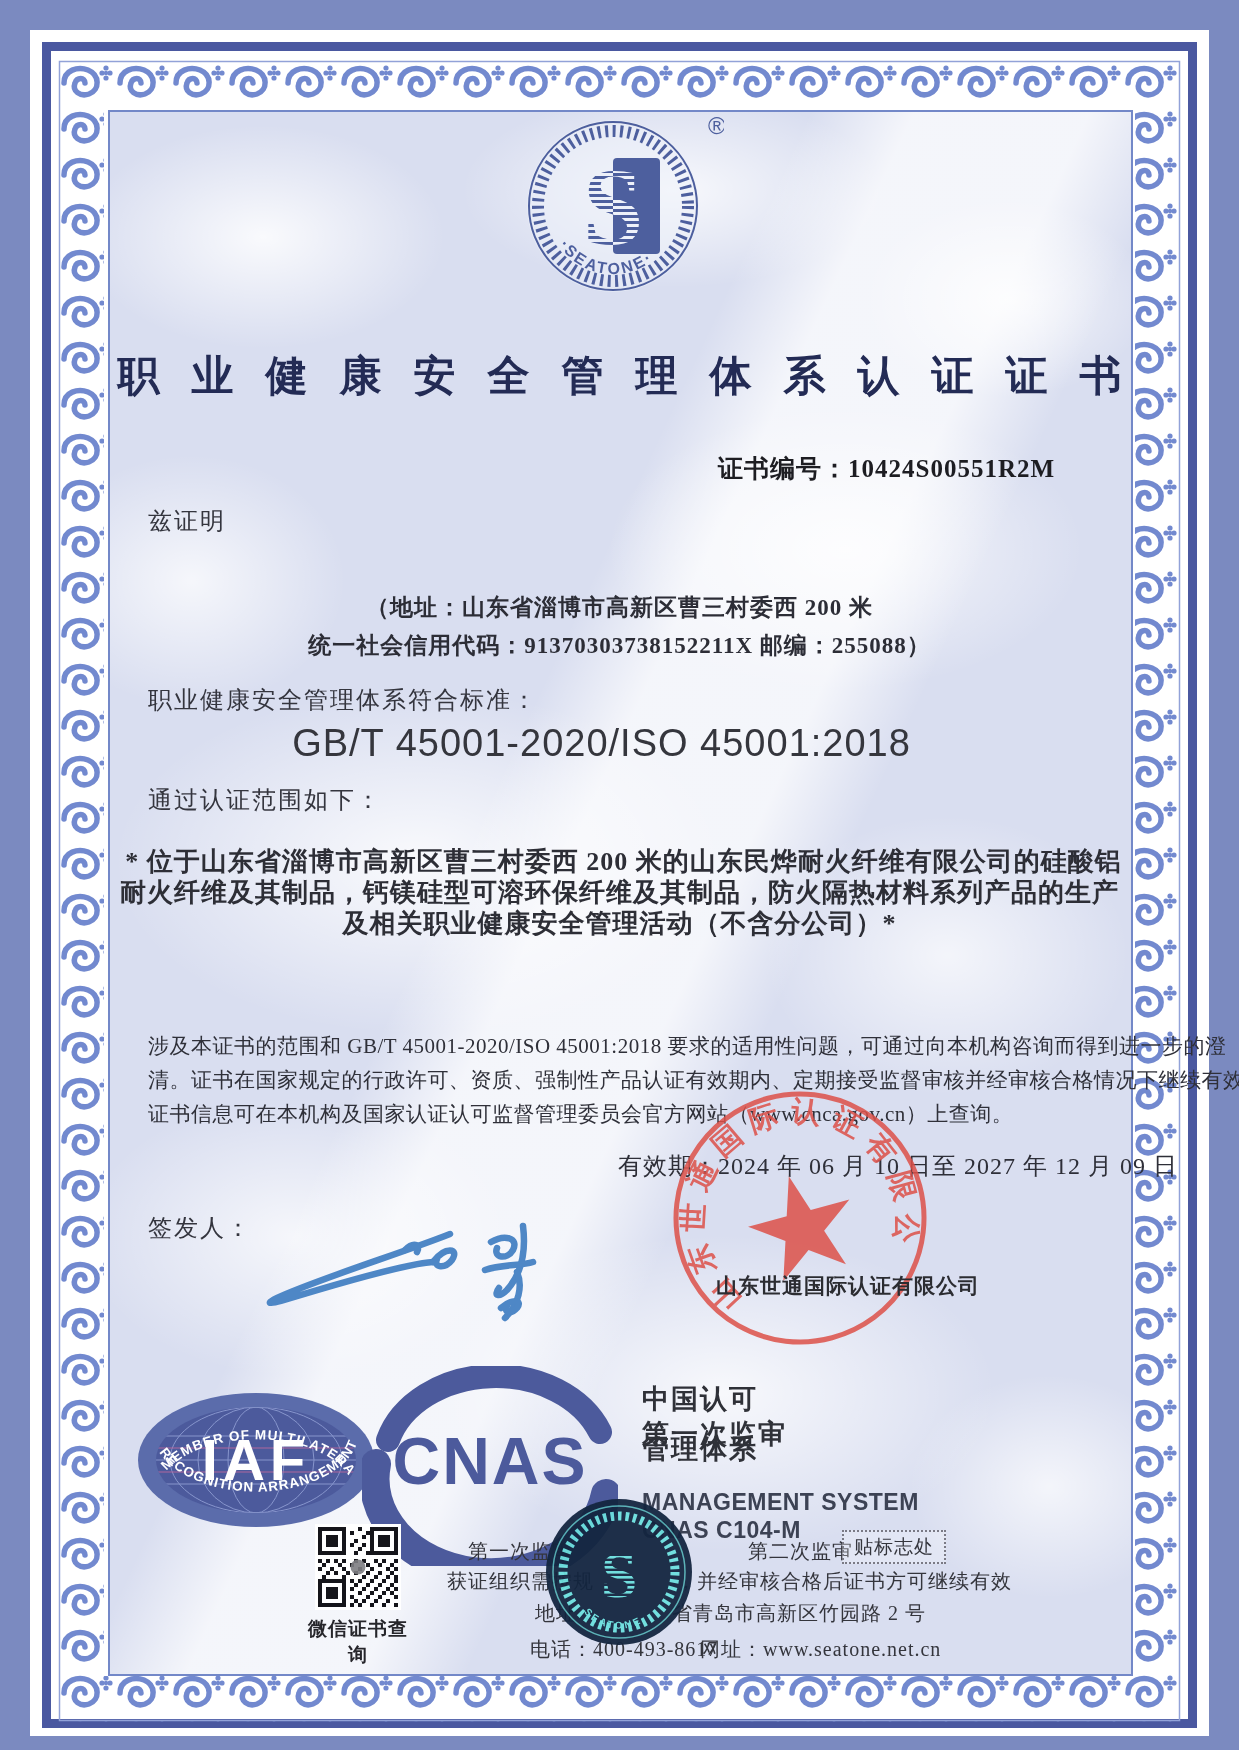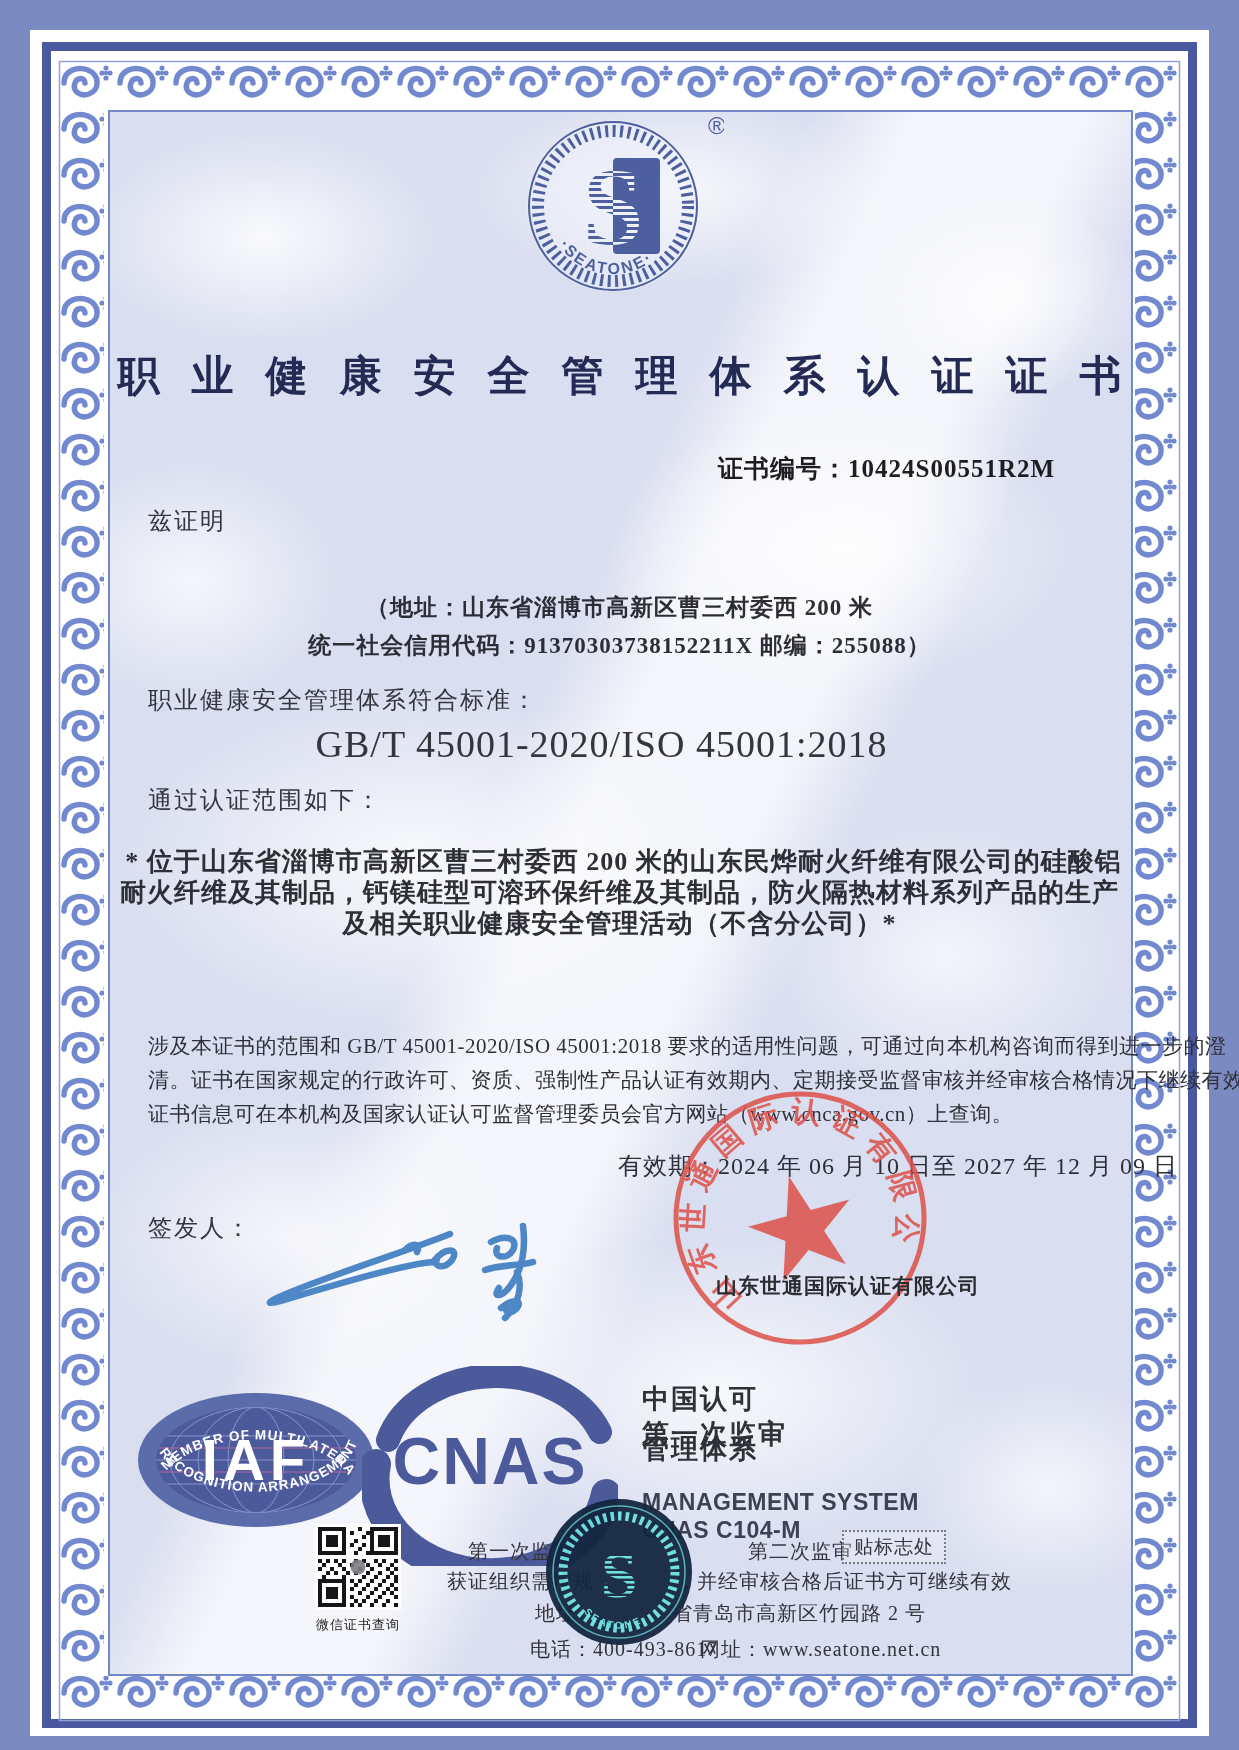--- a/index.html
+++ b/index.html
@@ -18,36 +18,36 @@
       radial-gradient(220px 180px at 8% 30%, rgba(255,255,255,.75), rgba(255,255,255,0) 70%),
       radial-gradient(340px 200px at 72% 28%, rgba(255,255,255,.8), rgba(255,255,255,0) 70%),
       radial-gradient(420px 240px at 30% 48%, rgba(255,255,255,.85), rgba(255,255,255,0) 72%),
       radial-gradient(260px 200px at 82% 54%, rgba(255,255,255,.7), rgba(255,255,255,0) 70%),
       radial-gradient(300px 200px at 18% 72%, rgba(255,255,255,.75), rgba(255,255,255,0) 70%),
       radial-gradient(380px 220px at 60% 82%, rgba(255,255,255,.8), rgba(255,255,255,0) 72%),
       radial-gradient(200px 160px at 92% 88%, rgba(255,255,255,.7), rgba(255,255,255,0) 70%);
   }
   .abs{position:absolute;}
   .cjk{font-family:"Liberation Serif","DejaVu Serif",serif;color:#33343c;}
-  .sans{font-family:Liberation Serif, serif;margin-left:28px;}
+  .sans{font-family:Liberation Sans, sans-serif;margin-left:28px;}
   .title{font-size:42px;font-weight:bold;color:#232b55;letter-spacing:32px;white-space:nowrap;text-align:center;}
   .certno{font-size:25px;font-weight:bold;color:#1d1d22;letter-spacing:1px;}
   .company{font-size:40px;font-weight:bold;color:#26262e;letter-spacing:2px;text-align:center;}
   .infoline{font-size:23px;font-weight:600;color:#2c2d36;text-align:center;letter-spacing:1px;}
   .label{font-size:24px;color:#34353e;letter-spacing:2px;}
   .standard{font-size:38px;color:#35363d;letter-spacing:1px;text-align:center;font-weight:500;}
   .scope{font-size:26px;font-weight:600;color:#2d2e36;text-align:center;line-height:31px;letter-spacing:1px;white-space:nowrap;}
   .disc{font-size:21px;color:#2f3039;line-height:33.5px;letter-spacing:.5px;white-space:nowrap;}
   .dates{font-size:24px;color:#2e2f38;letter-spacing:1px;}
   .foot{font-size:20px;color:#34353c;letter-spacing:1px;}
   .acc-cjk{font-size:27px;font-weight:600;color:#2f3138;letter-spacing:2px;line-height:35px;}
   .acc-en{font-family:"Liberation Sans","DejaVu Sans",sans-serif;font-size:23px;font-weight:bold;color:#3c4254;letter-spacing:.5px;}
   .stickerbox{border:2px dotted #7a7a85;padding:2px 10px;color:#34353c;font-size:19px;letter-spacing:1px;background:rgba(255,255,255,.25);}
   .issuer{font-size:21px;font-weight:600;color:#2b2c31;letter-spacing:1px;}
-  .qrcap{font-size:13px;font-weight:normal;color:#26262b;letter-spacing:1px;}
+  .qrcap{font-size:19px;font-weight:bold;color:#26262b;letter-spacing:1px;}
 </style>
 </head>
 <body>
 
 <div class="page">
   <div class="frame1"></div>
   <div class="frame2"></div>
 
   <svg class="scrollband" width="1123" height="1662">
     <defs>

